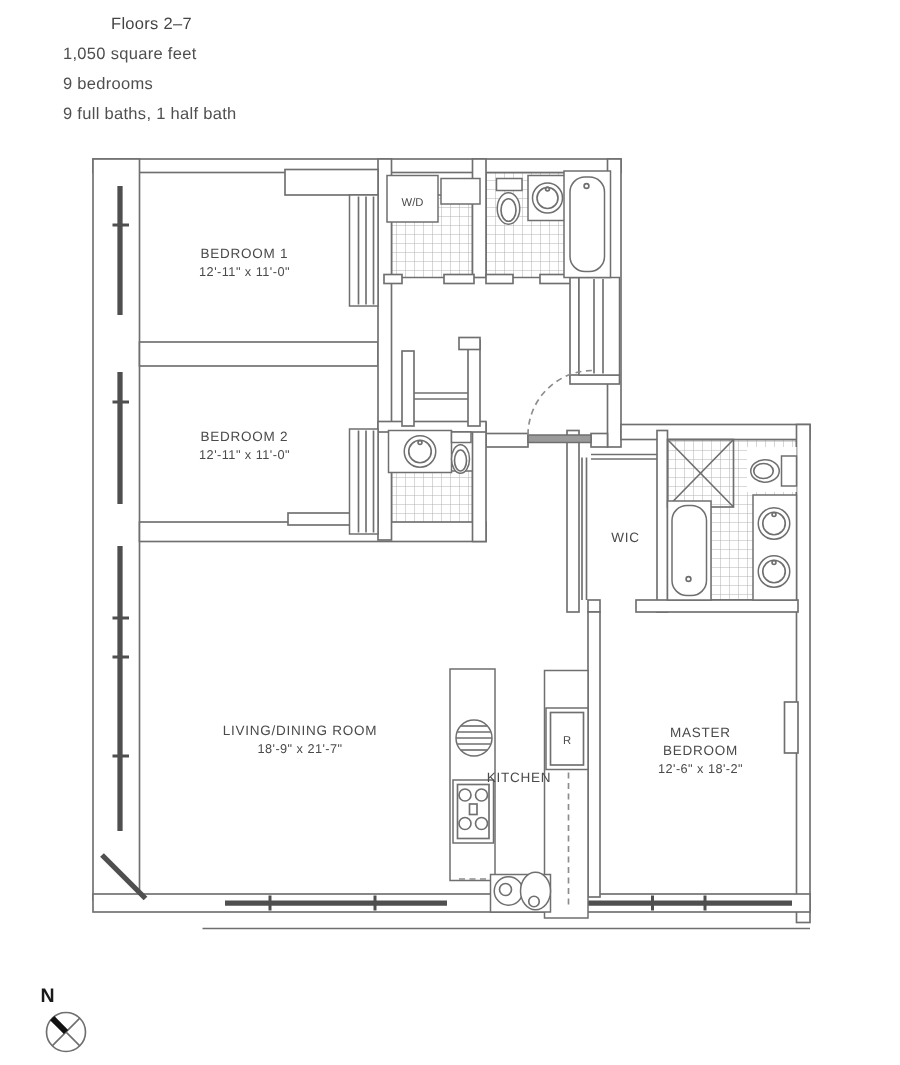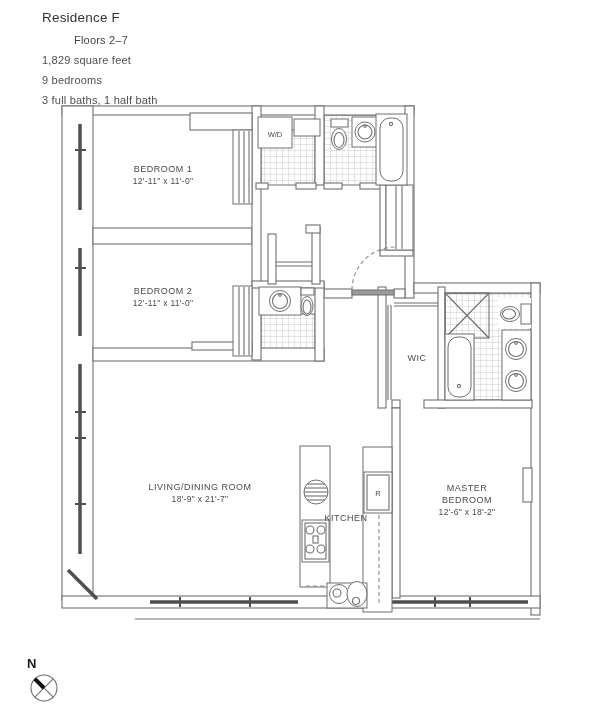--- a/index.html
+++ b/index.html
@@ -22,25 +22,24 @@
   .dash { fill:none; stroke:#8c8c8c; stroke-width:1.1; stroke-dasharray:4 3; }
   .rlabel { font-size:9px;   letter-spacing:.5px; fill:#4a4a4a; text-anchor:middle; }
   .rdims  { font-size:8.5px; letter-spacing:.3px; fill:#4a4a4a; text-anchor:middle; }
   .flabel { font-size:7.5px; fill:#4a4a4a; text-anchor:middle; }
   .nlabel { font-size:13px; font-weight:700; fill:#1a1a1a; }
 </style>
 </head>
 <body>
 
 <div class="header">
-  <div class="title">Residence F</div>
   <div class="line em">Floors 2–7</div>
-  <div class="line">1,829 square feet</div>
+  <div class="line">1,050 square feet</div>
   <div class="line">9 bedrooms</div>
-  <div class="line">3 full baths, 1 half bath</div>
+  <div class="line">9 full baths, 1 half bath</div>
 </div>
 
 <svg class="plan" width="600" height="710" viewBox="0 0 600 710">
   <defs>
     <pattern id="tiles" patternUnits="userSpaceOnUse" width="6" height="6">
       <path d="M6 0H0V6" fill="none" stroke="#b3b3b3" stroke-width="0.7"></path>
     </pattern>
   </defs>
 
   <g>

